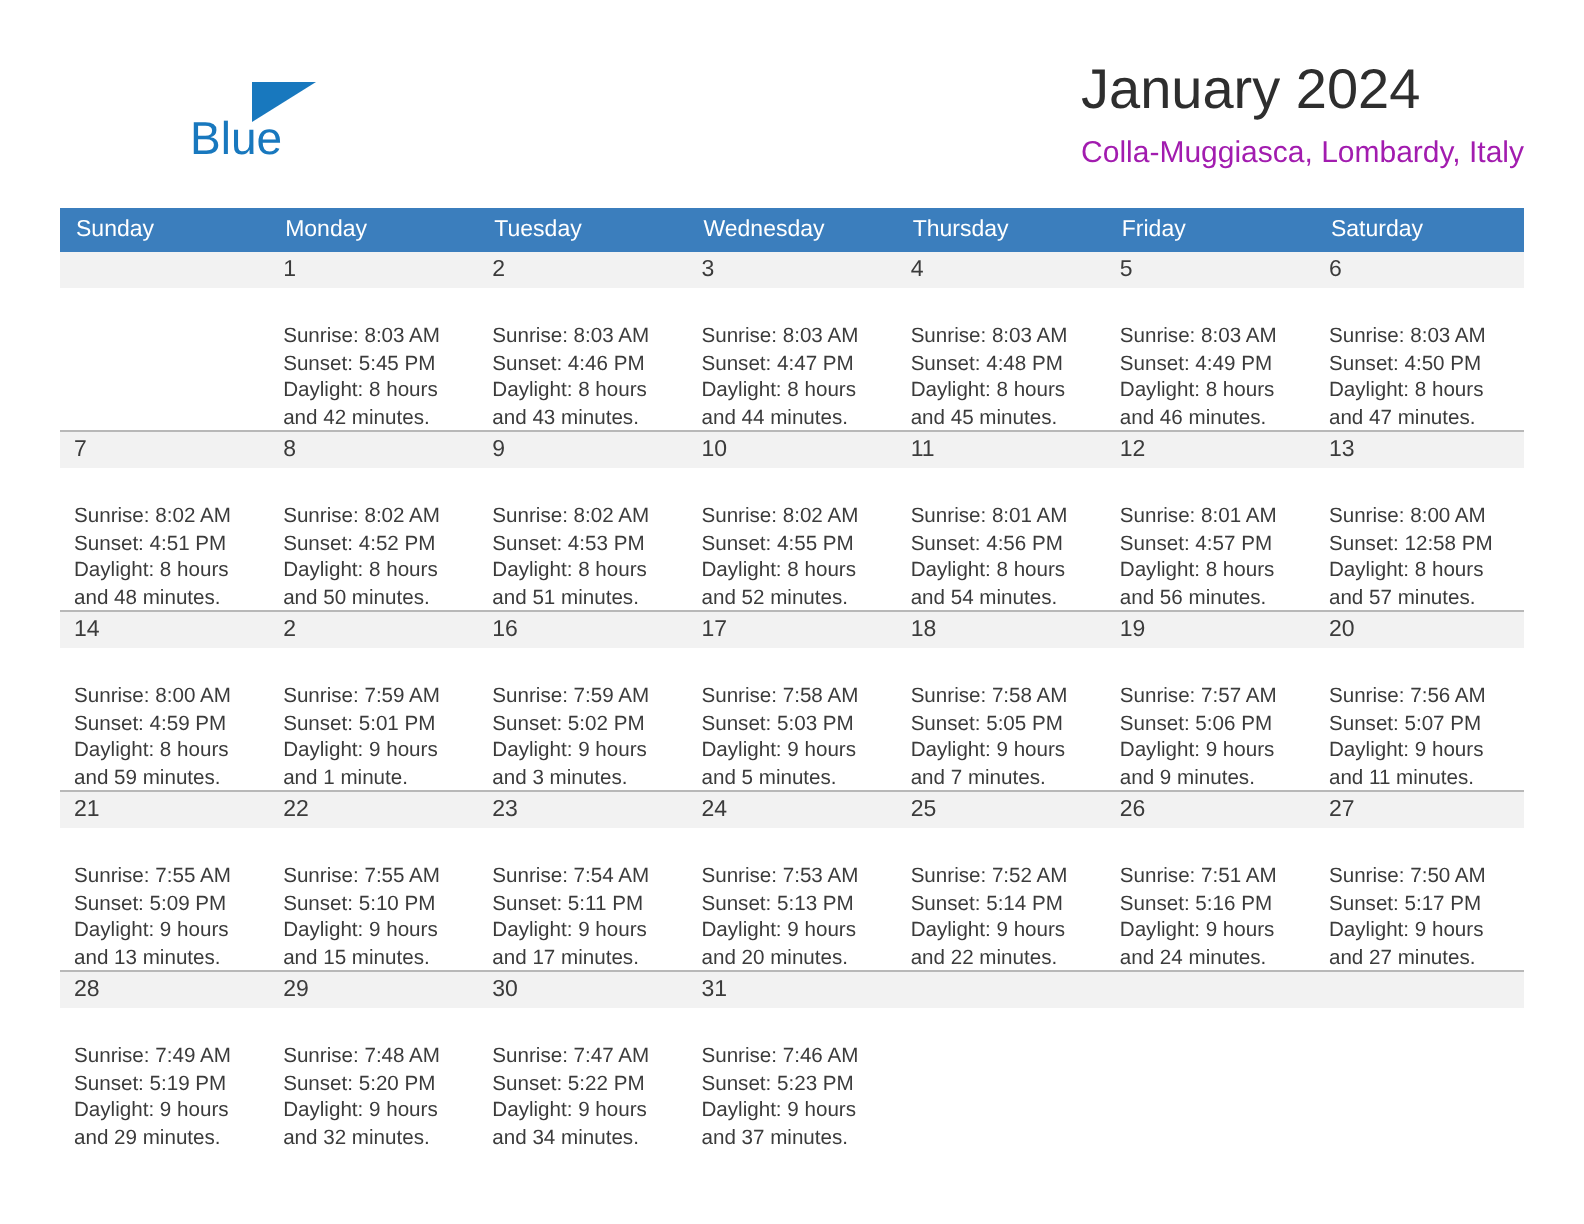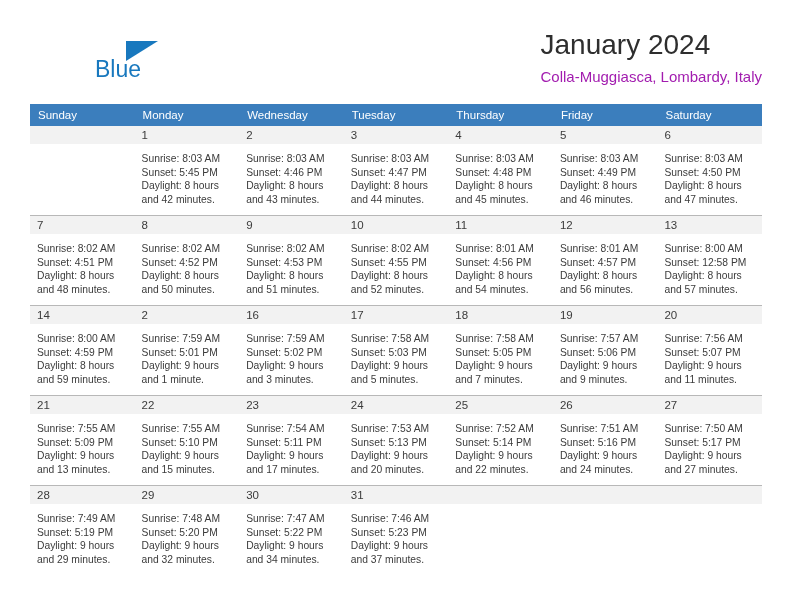--- a/index.html
+++ b/index.html
@@ -133,21 +133,21 @@
     padding-right: 4px;
     position: relative;
   }
   .day-num {
     font-size: 11.5px;
     line-height: 18px;
     color: #3b3b3b;
     height: 18px;
   }
   .day-info {
-    margin-top: 8px;
+    margin-top: 18px;
   }
   .day-info div {
     font-size: 10.3px;
     line-height: 13.6px;
     color: #3b3b3b;
     white-space: nowrap;
   }
   .empty-cell .day-num,
   .empty-cell .day-info {
     visibility: hidden;
@@ -169,22 +169,22 @@
       <div class="cal-title">January 2024</div>
       <div class="cal-subtitle">Colla-Muggiasca, Lombardy, Italy</div>
     </div>
 
   </div>
 
   <div class="calendar">
     <div class="weekday-header" id="weekday-header">
         <div class="weekday-cell">Sunday</div>
         <div class="weekday-cell">Monday</div>
+        <div class="weekday-cell">Tuesday</div>
         <div class="weekday-cell">Wednesday</div>
-        <div class="weekday-cell">Tuesday</div>
         <div class="weekday-cell">Thursday</div>
         <div class="weekday-cell">Friday</div>
         <div class="weekday-cell">Saturday</div>
       </div>
     <div id="week-rows">
         <div class="week-row">
           <div class="daynum-band"></div>
           <div class="day-cells">
             <div class="day-cell empty-cell">
               <div class="day-num"></div>

